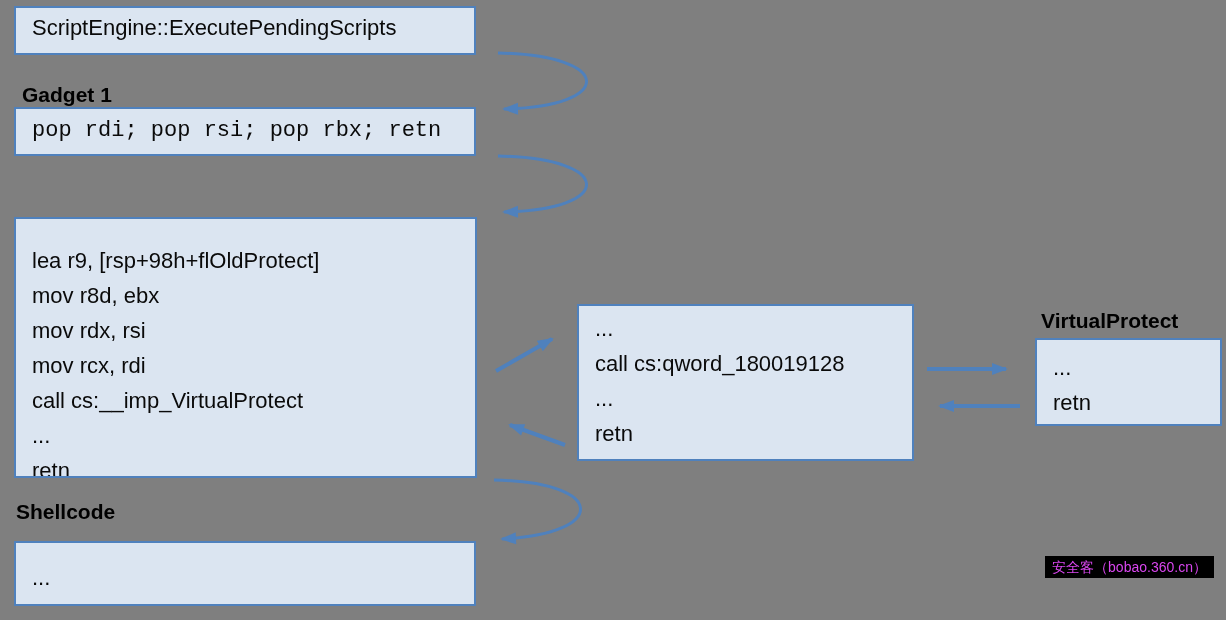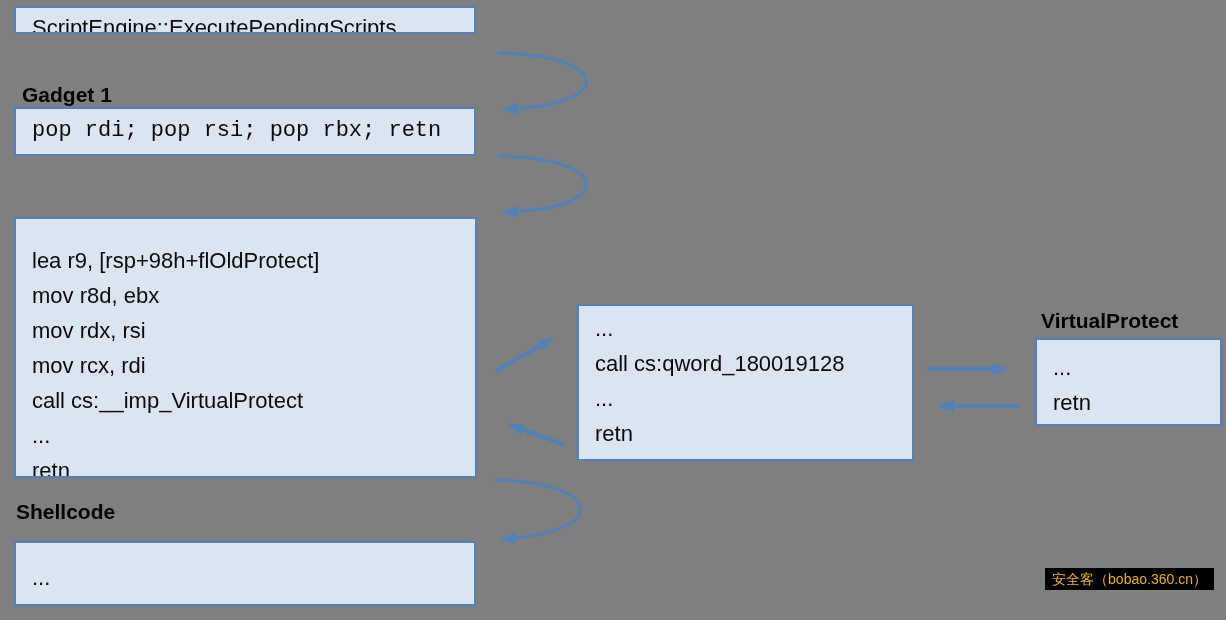--- a/index.html
+++ b/index.html
@@ -26,42 +26,42 @@
     overflow: hidden;
   }
   .box-label {
     position: absolute;
     color: #000000;
     font-size: 21px;
     font-weight: bold;
     white-space: pre;
     line-height: 24px;
   }
-  #box-scriptengine   { left: 14px;  top: 6px;   width: 462px; height: 28px;  padding-top: 2px; }
+  #box-scriptengine   { left: 14px;  top: 6px;   width: 462px; height: 49px;  padding-top: 2px; }
   #label-gadget1      { left: 22px;  top: 83px; }
   #box-gadget1        { left: 14px;  top: 107px; width: 462px; height: 49px;  padding-top: 4px; font-family: Liberation Mono, monospace; }
   #label-gadget2      { left: 16px;  top: 190px; margin-top: 28px; }
   #box-gadget2        { left: 14px;  top: 217px; width: 463px; height: 261px; padding-top: 24px; }
   #label-apihook      { left: 580px; top: 282px; }
   #box-apihook        { left: 577px; top: 304px; width: 337px; height: 157px; padding-top: 5px; }
   #label-virtualprotect { left: 1041px; top: 309px; text-align: right; }
   #box-virtualprotect { left: 1035px; top: 338px; width: 187px; height: 88px; padding-top: 10px; }
   #label-shellcode    { left: 16px;  top: 500px; }
   #box-shellcode      { left: 14px;  top: 541px; width: 462px; height: 65px;  padding-top: 17px; }
   #arrow-layer {
     position: absolute; left: 0; top: 0;
     width: 1226px; height: 620px;
     pointer-events: none;
   }
   #watermark {
     position: absolute;
-    left: 1045px; top: 568px;
+    left: 1045px; top: 556px;
     width: 169px; height: 22px;
     background: #000000;
-    color: #eab308;
+    color: #d946ef;
     font-size: 14px;
     line-height: 22px;
     text-align: center;
     letter-spacing: 0px;
     white-space: pre;
   }
 </style>
 </head>
 <body>
 

